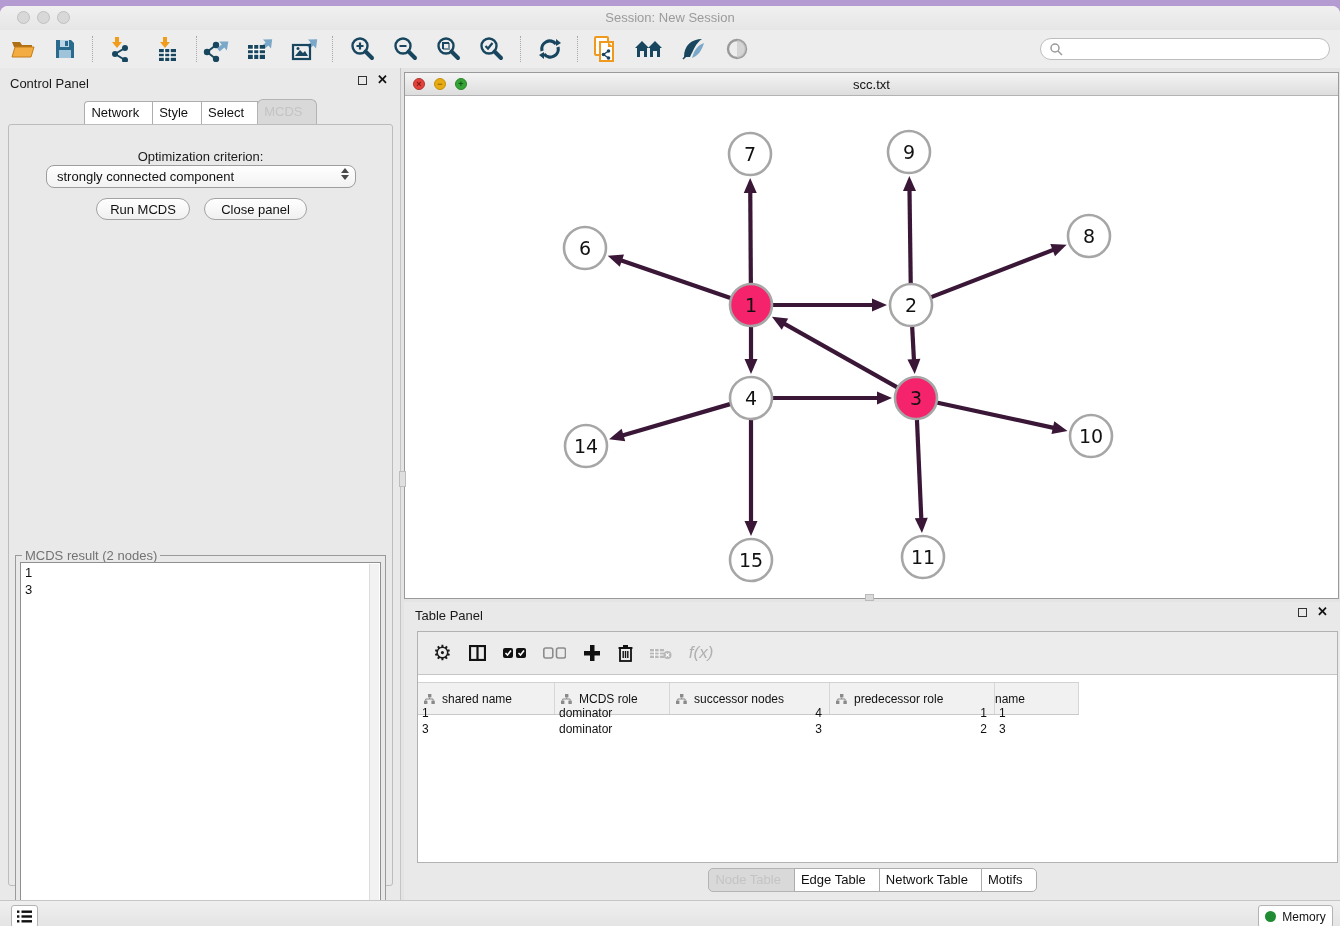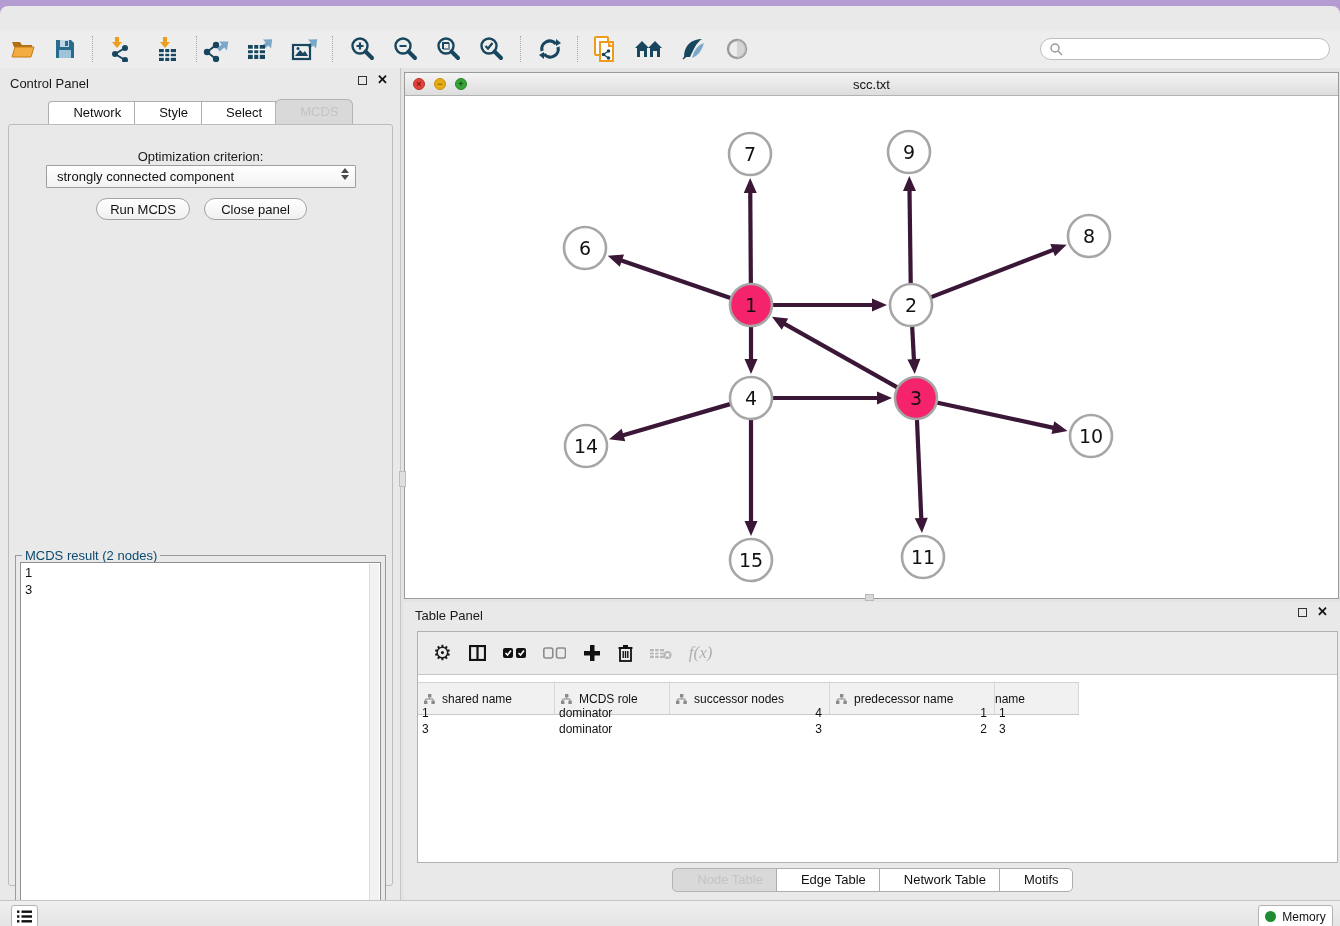--- a/index.html
+++ b/index.html
@@ -40,51 +40,51 @@
   .workspace{position:absolute;left:0;top:62px;width:100%;height:832px;background:#e4e4e4;}
   
   .control-panel{position:absolute;left:0;top:0;width:401px;height:832px;background:#e9e9e9;border-right:1px solid #c4c4c4;box-sizing:border-box;}
   .panel-header{position:absolute;left:10px;top:8px;font-size:13px;color:#1a1a1a;}
   .panel-btns{position:absolute;right:12px;top:7px;display:flex;gap:10px;align-items:center;}
   .float-glyph{width:9px;height:9px;border:1.5px solid #333;display:inline-block;box-sizing:border-box;}
   .close-glyph{font-size:13px;font-weight:bold;color:#111;line-height:10px;}
   .cp-tabs{position:absolute;left:0;top:33px;width:100%;display:flex;justify-content:center;}
   .tab{
     background:#ffffff;border:1px solid #adadad;border-bottom:none;
-    font-size:13px;color:#111;padding:4px 13px 4px 24px;margin-right:-1px;line-height:14px;text-align:center;
+    font-size:13px;color:#111;padding:4px 13px 4px 6px;margin-right:-1px;line-height:14px;text-align:center;
   }
   .tab.first{border-radius:4px 0 0 0;}
   .tab.active{
     background:#d9d9d9;color:#c4c4c4;border-radius:6px 6px 0 0;
     padding-top:5px;padding-bottom:5px;margin-top:-2px;border-color:#b4b4b4;
   }
   .cp-content{
     position:absolute;left:8px;top:56px;width:385px;height:762px;
     background:#e9e9e9;border:1px solid #bcbcbc;border-radius:3px;box-sizing:border-box;
   }
   .opt-label{position:absolute;left:0;width:100%;top:24px;text-align:center;font-size:13px;color:#1a1a1a;}
   .dropdown{
     position:absolute;left:37px;top:40px;width:310px;height:23px;
-    background:linear-gradient(#ffffff,#f2f2f2);border:1px solid #9e9e9e;border-radius:1px;
+    background:linear-gradient(#ffffff,#f2f2f2);border:1px solid #9e9e9e;border-radius:8px;
     display:flex;align-items:center;font-size:13px;color:#111;padding-left:10px;box-sizing:border-box;
   }
   .dd-stepper{position:absolute;right:6px;top:2px;display:flex;flex-direction:column;gap:2px;align-items:center;}
   .dd-up{width:0;height:0;border-left:4px solid transparent;border-right:4px solid transparent;border-bottom:5px solid #4a4a4a;}
   .dd-down{width:0;height:0;border-left:4px solid transparent;border-right:4px solid transparent;border-top:5px solid #4a4a4a;}
   .cp-btn{
     position:absolute;top:73px;height:22px;background:linear-gradient(#ffffff,#f0f0f0);
     border:1px solid #a3a3a3;border-radius:11px;font-size:13px;color:#111;
     display:flex;align-items:center;justify-content:center;box-sizing:border-box;
     font-family:"Liberation Sans",sans-serif;
   }
   .mcds-fieldset{
     position:absolute;left:6px;top:430px;width:371px;height:381px;
     border:1px solid #9a9a9a;box-sizing:border-box;background:#e9e9e9;
   }
-  .mcds-legend{position:absolute;left:6px;top:-8px;background:#e9e9e9;padding:0 3px;font-size:13px;color:#0c4a6e;}
+  .mcds-legend{position:absolute;left:6px;top:-8px;background:#e9e9e9;padding:0 3px;font-size:13px;color:#737373;}
   .mcds-textarea{
     position:absolute;left:4px;top:6px;right:4px;bottom:4px;background:#ffffff;
     border:1px solid #8f8f8f;font-size:13px;color:#111;padding:1px 1px 1px 4px;
     line-height:17px;font-family:"Liberation Sans",sans-serif;
   }
   .mcds-scroll{position:absolute;right:1px;top:1px;bottom:1px;width:9px;background:#f2f2f2;border-left:1px solid #dcdcdc;}
   
   .net-window{
     position:absolute;left:404px;top:4px;width:935px;height:527px;
     background:#ffffff;border:1px solid #9a9a9a;box-sizing:border-box;
@@ -116,27 +116,33 @@
   .statusbar{
     position:absolute;left:0;top:894px;width:100%;height:32px;
     background:linear-gradient(#efefef,#e2e2e2);border-top:1px solid #c6c6c6;box-sizing:border-box;
   }
   .status-btn{
     position:absolute;background:#ffffff;border:1px solid #b3b3b3;border-radius:3px;
     display:flex;align-items:center;justify-content:center;box-sizing:border-box;gap:6px;
   }
   .mem-dot{width:11px;height:11px;border-radius:50%;background:#1f8b32;}
   .mem-label{font-size:12px;color:#111;}
-  .fx-glyph{font-family:Liberation Serif, serif;font-style:italic;font-size:17px;color:#b0b0b0;}
+  .fx-glyph{font-family:Liberation Sans, sans-serif;font-style:italic;font-size:17px;color:#b0b0b0;}
 </style>
 </head>
 <body>
 
 <div class="app-window">
 
+  <div class="titlebar">
+    <div class="traffic" style="left:17px"></div>
+    <div class="traffic" style="left:37px"></div>
+    <div class="traffic" style="left:57px"></div>
+    <div class="title">Session: New Session</div>
+  </div>
 
   <div class="toolbar">
     <div class="tb-icon" style="left:8px">
       <svg width="26" height="22" viewBox="0 0 26 22">
         <path d="M2 4 L10 4 L12 7 L22 7 L22 9 L4 9 Z" fill="#b06f14"></path>
         <path d="M2 19 L5 9 L24 9 L21 19 Z" fill="#f3ac42" stroke="#c57d18" stroke-width="1"></path>
       </svg>
     </div>
     <div class="tb-icon" style="left:50px">
       <svg width="22" height="22" viewBox="0 0 22 22">
@@ -472,21 +478,21 @@
               </svg>
             <span>successor nodes</span>
           </div>
           <div class="th-cell" style="width:165px">
             <svg width="11" height="10" viewBox="0 0 11 10">
                 <rect x="4" y="0" width="3.4" height="3.4" fill="#8a8a8a"></rect>
                 <rect x="0" y="6.6" width="3.4" height="3.4" fill="#8a8a8a"></rect>
                 <rect x="7.4" y="6.6" width="3.4" height="3.4" fill="#8a8a8a"></rect>
                 <path d="M5.7 3.4 L5.7 5 M1.7 6.6 L1.7 5 L9.1 5 L9.1 6.6" stroke="#8a8a8a" fill="none" stroke-width="1"></path>
               </svg>
-            <span>predecessor name</span>
+            <span>predecessor role</span>
           </div>
           <div class="th-cell" style="width:84px;justify-content:flex-start;padding-left:0">
             <span>name</span>
           </div>
         </div>
 
         <div class="tbl-row" style="top:74px">
           <div class="td-cell" style="width:137px;text-align:left">1</div>
           <div class="td-cell" style="width:115px;text-align:left">dominator</div>
           <div class="td-cell" style="width:160px;text-align:right">4</div>

